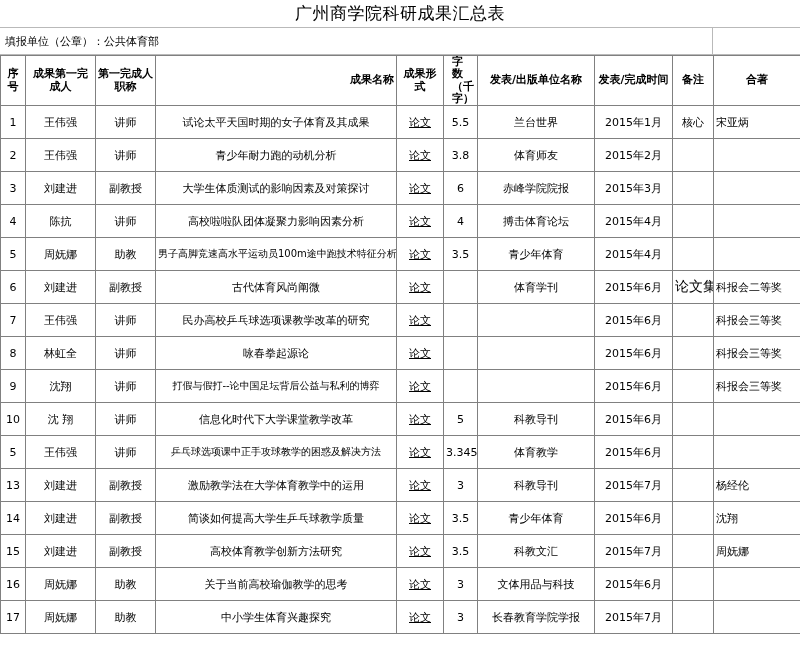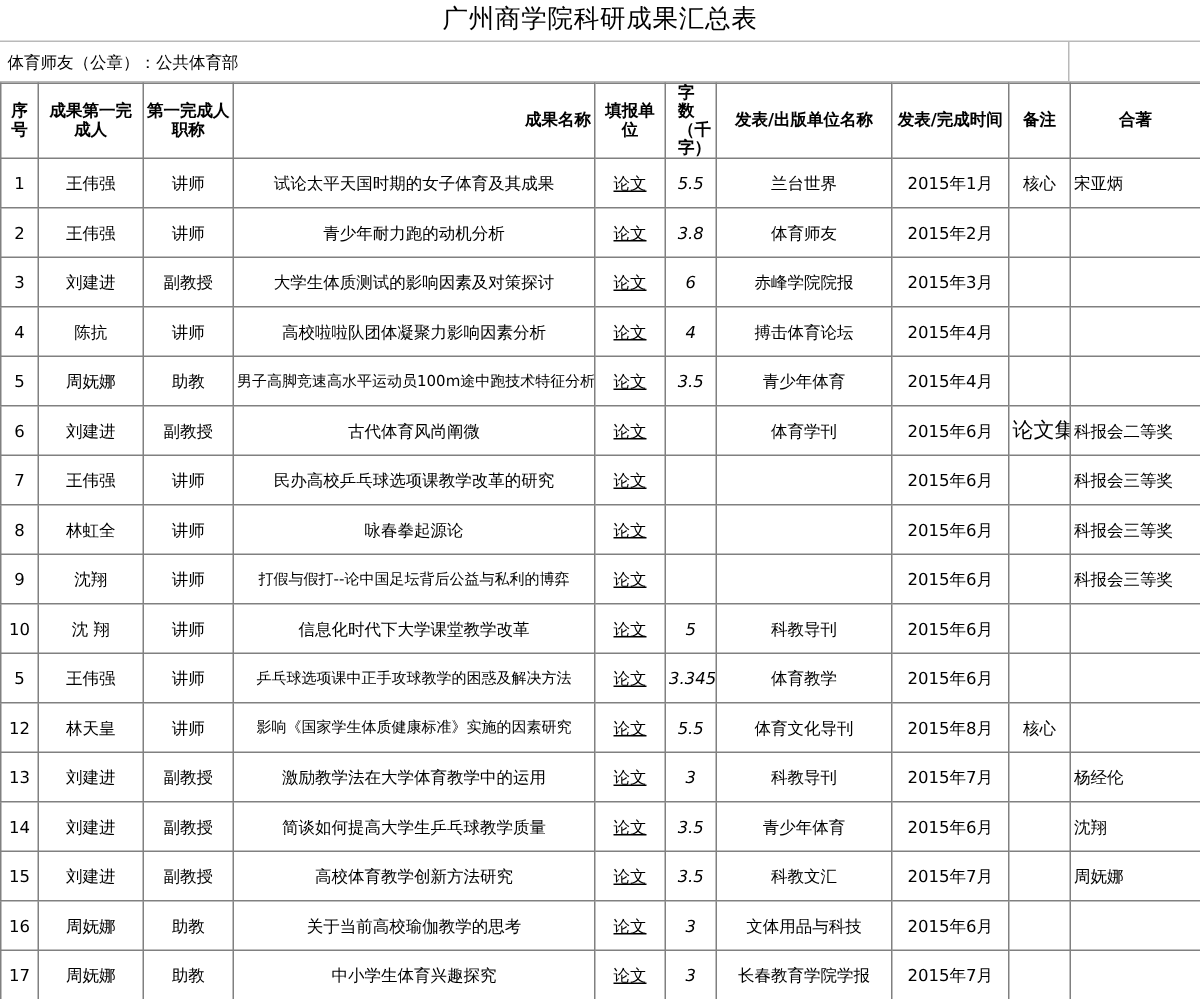--- a/index.html
+++ b/index.html
@@ -90,21 +90,21 @@
   }
   th.hz-bottom {
     vertical-align: bottom;
     padding-bottom: 3px;
   }
   td.c-idx      { text-align: center; }
   td.c-person   { text-align: center; }
   td.c-title    { text-align: center; }
   td.c-name     { text-align: center; padding-left: 4px; }
   td.c-form     { text-align: center; text-decoration: underline; }
-  td.c-words    { text-align: center; font-style: italic; }
+  td.c-words    { text-align: center; }
   td.c-pub      { text-align: center; }
   td.c-date     { text-align: center; }
   td.c-note     { text-align: center; }
   td.c-co       { text-align: left; }
   table.grid tbody td {
     height: 33px;
     vertical-align: middle;
   }
   td.tight { font-size: 10px; }
   td.valign-bottom { vertical-align: bottom; padding-bottom: 2px; }
@@ -113,21 +113,21 @@
 <body>
 
 <div id="sheet">
 
   <div class="title-band">
     <div class="title-text">广州商学院科研成果汇总表</div>
   </div>
 
   <div class="unit-band">
     <div class="unit-cell">
-      <span class="unit-text">体育师友（公章）：公共体育部</span>
+      <span class="unit-text">填报单位（公章）：公共体育部</span>
     </div>
     <div class="unit-cell-right"></div>
   </div>
 
   <table class="grid">
     <colgroup>
       <col style="width:25px">
       <col style="width:70px">
       <col style="width:60px">
       <col style="width:241px">
@@ -137,21 +137,21 @@
       <col style="width:78px">
       <col style="width:41px">
       <col style="width:87px">
     </colgroup>
     <thead>
       <tr>
         <th>序号</th>
         <th>成果第一完成人</th>
         <th>第一完成人职称</th>
         <th style="text-align:right;padding-left:4px;">成果名称</th>
-        <th>填报单位</th>
+        <th>成果形式</th>
         <th style="padding-left:8px;padding-right:24px;">字数（千字）</th>
         <th>发表/出版单位名称</th>
         <th>发表/完成时间</th>
         <th>备注</th>
         <th class="hz-bottom">合著</th>
       </tr>
     </thead>
     <tbody>
         <tr>
           <td class="c-idx">1</td>
@@ -279,32 +279,20 @@
           <td class="c-title">讲师</td>
           <td class="c-name tight valign-bottom">乒乓球选项课中正手攻球教学的困惑及解决方法</td>
           <td class="c-form">论文</td>
           <td class="c-words">3.345</td>
           <td class="c-pub">体育教学</td>
           <td class="c-date">2015年6月</td>
           <td class="c-note"></td>
           <td class="c-co"></td>
         </tr>
         <tr>
-          <td class="c-idx">12</td>
-          <td class="c-person">林天皇</td>
-          <td class="c-title">讲师</td>
-          <td class="c-name tight valign-bottom">影响《国家学生体质健康标准》实施的因素研究</td>
-          <td class="c-form">论文</td>
-          <td class="c-words">5.5</td>
-          <td class="c-pub">体育文化导刊</td>
-          <td class="c-date">2015年8月</td>
-          <td class="c-note">核心</td>
-          <td class="c-co"></td>
-        </tr>
-        <tr>
           <td class="c-idx">13</td>
           <td class="c-person">刘建进</td>
           <td class="c-title">副教授</td>
           <td class="c-name">激励教学法在大学体育教学中的运用</td>
           <td class="c-form">论文</td>
           <td class="c-words">3</td>
           <td class="c-pub">科教导刊</td>
           <td class="c-date">2015年7月</td>
           <td class="c-note"></td>
           <td class="c-co">杨经伦</td>

